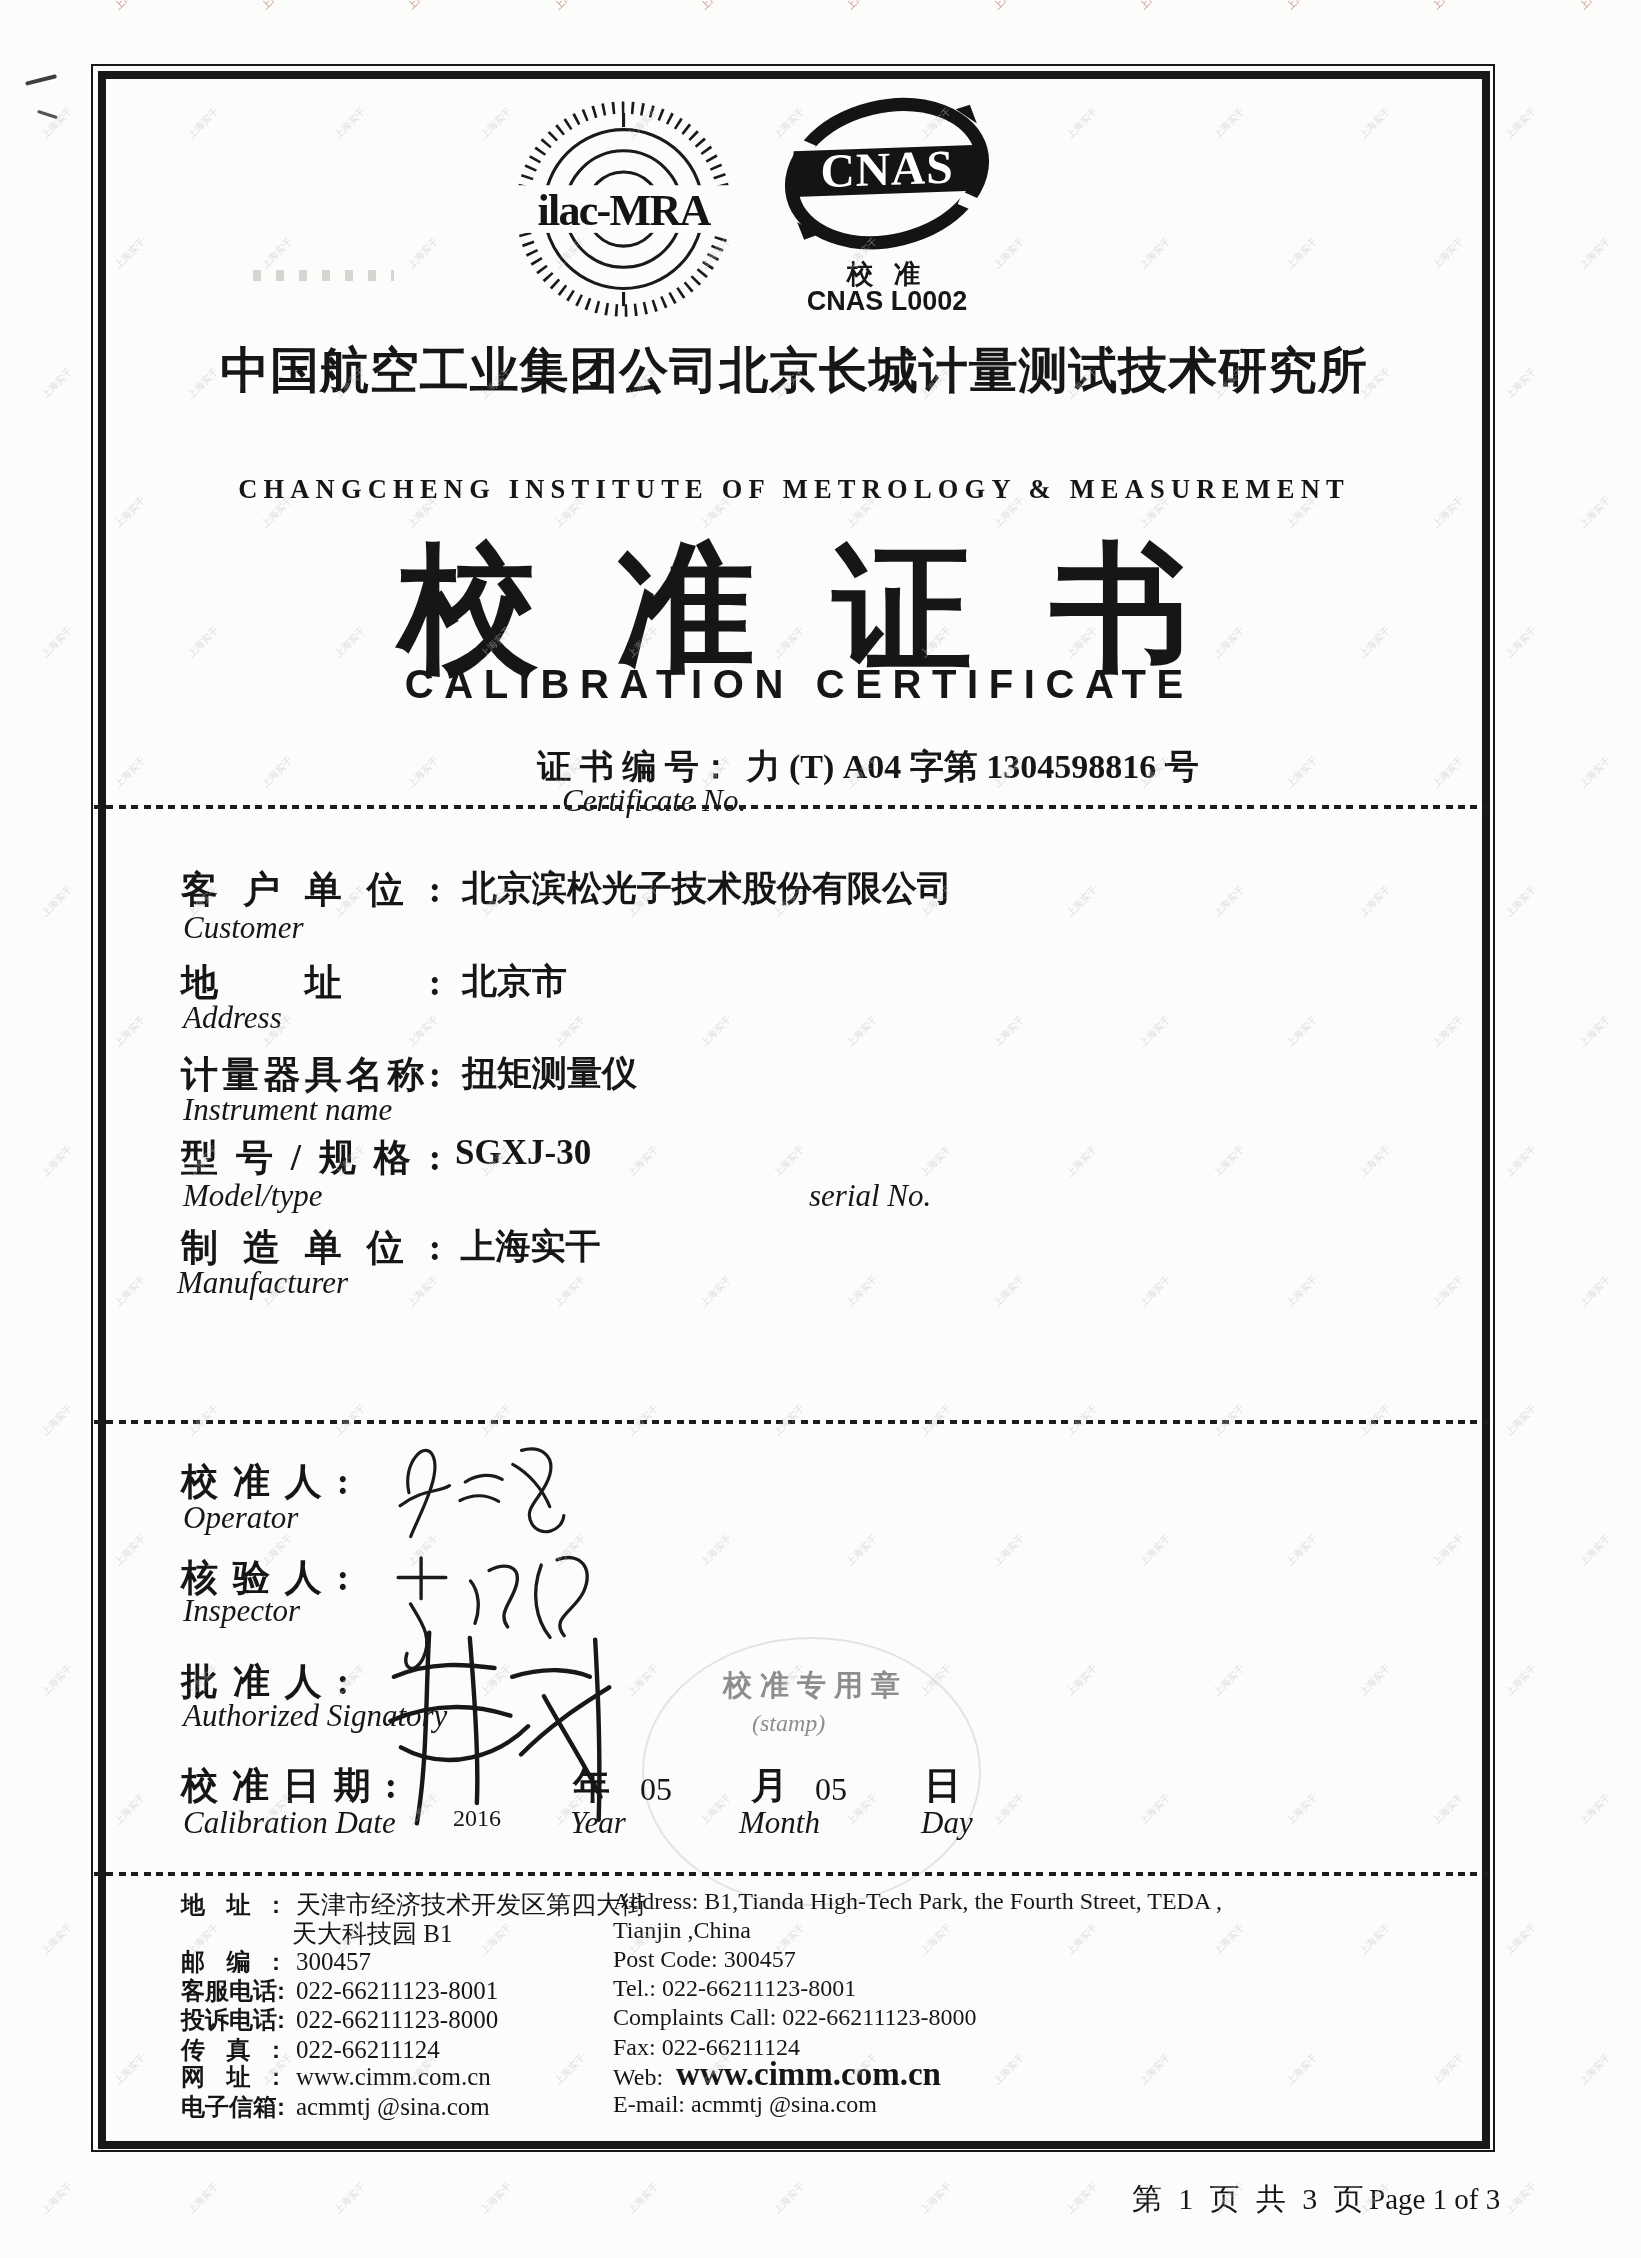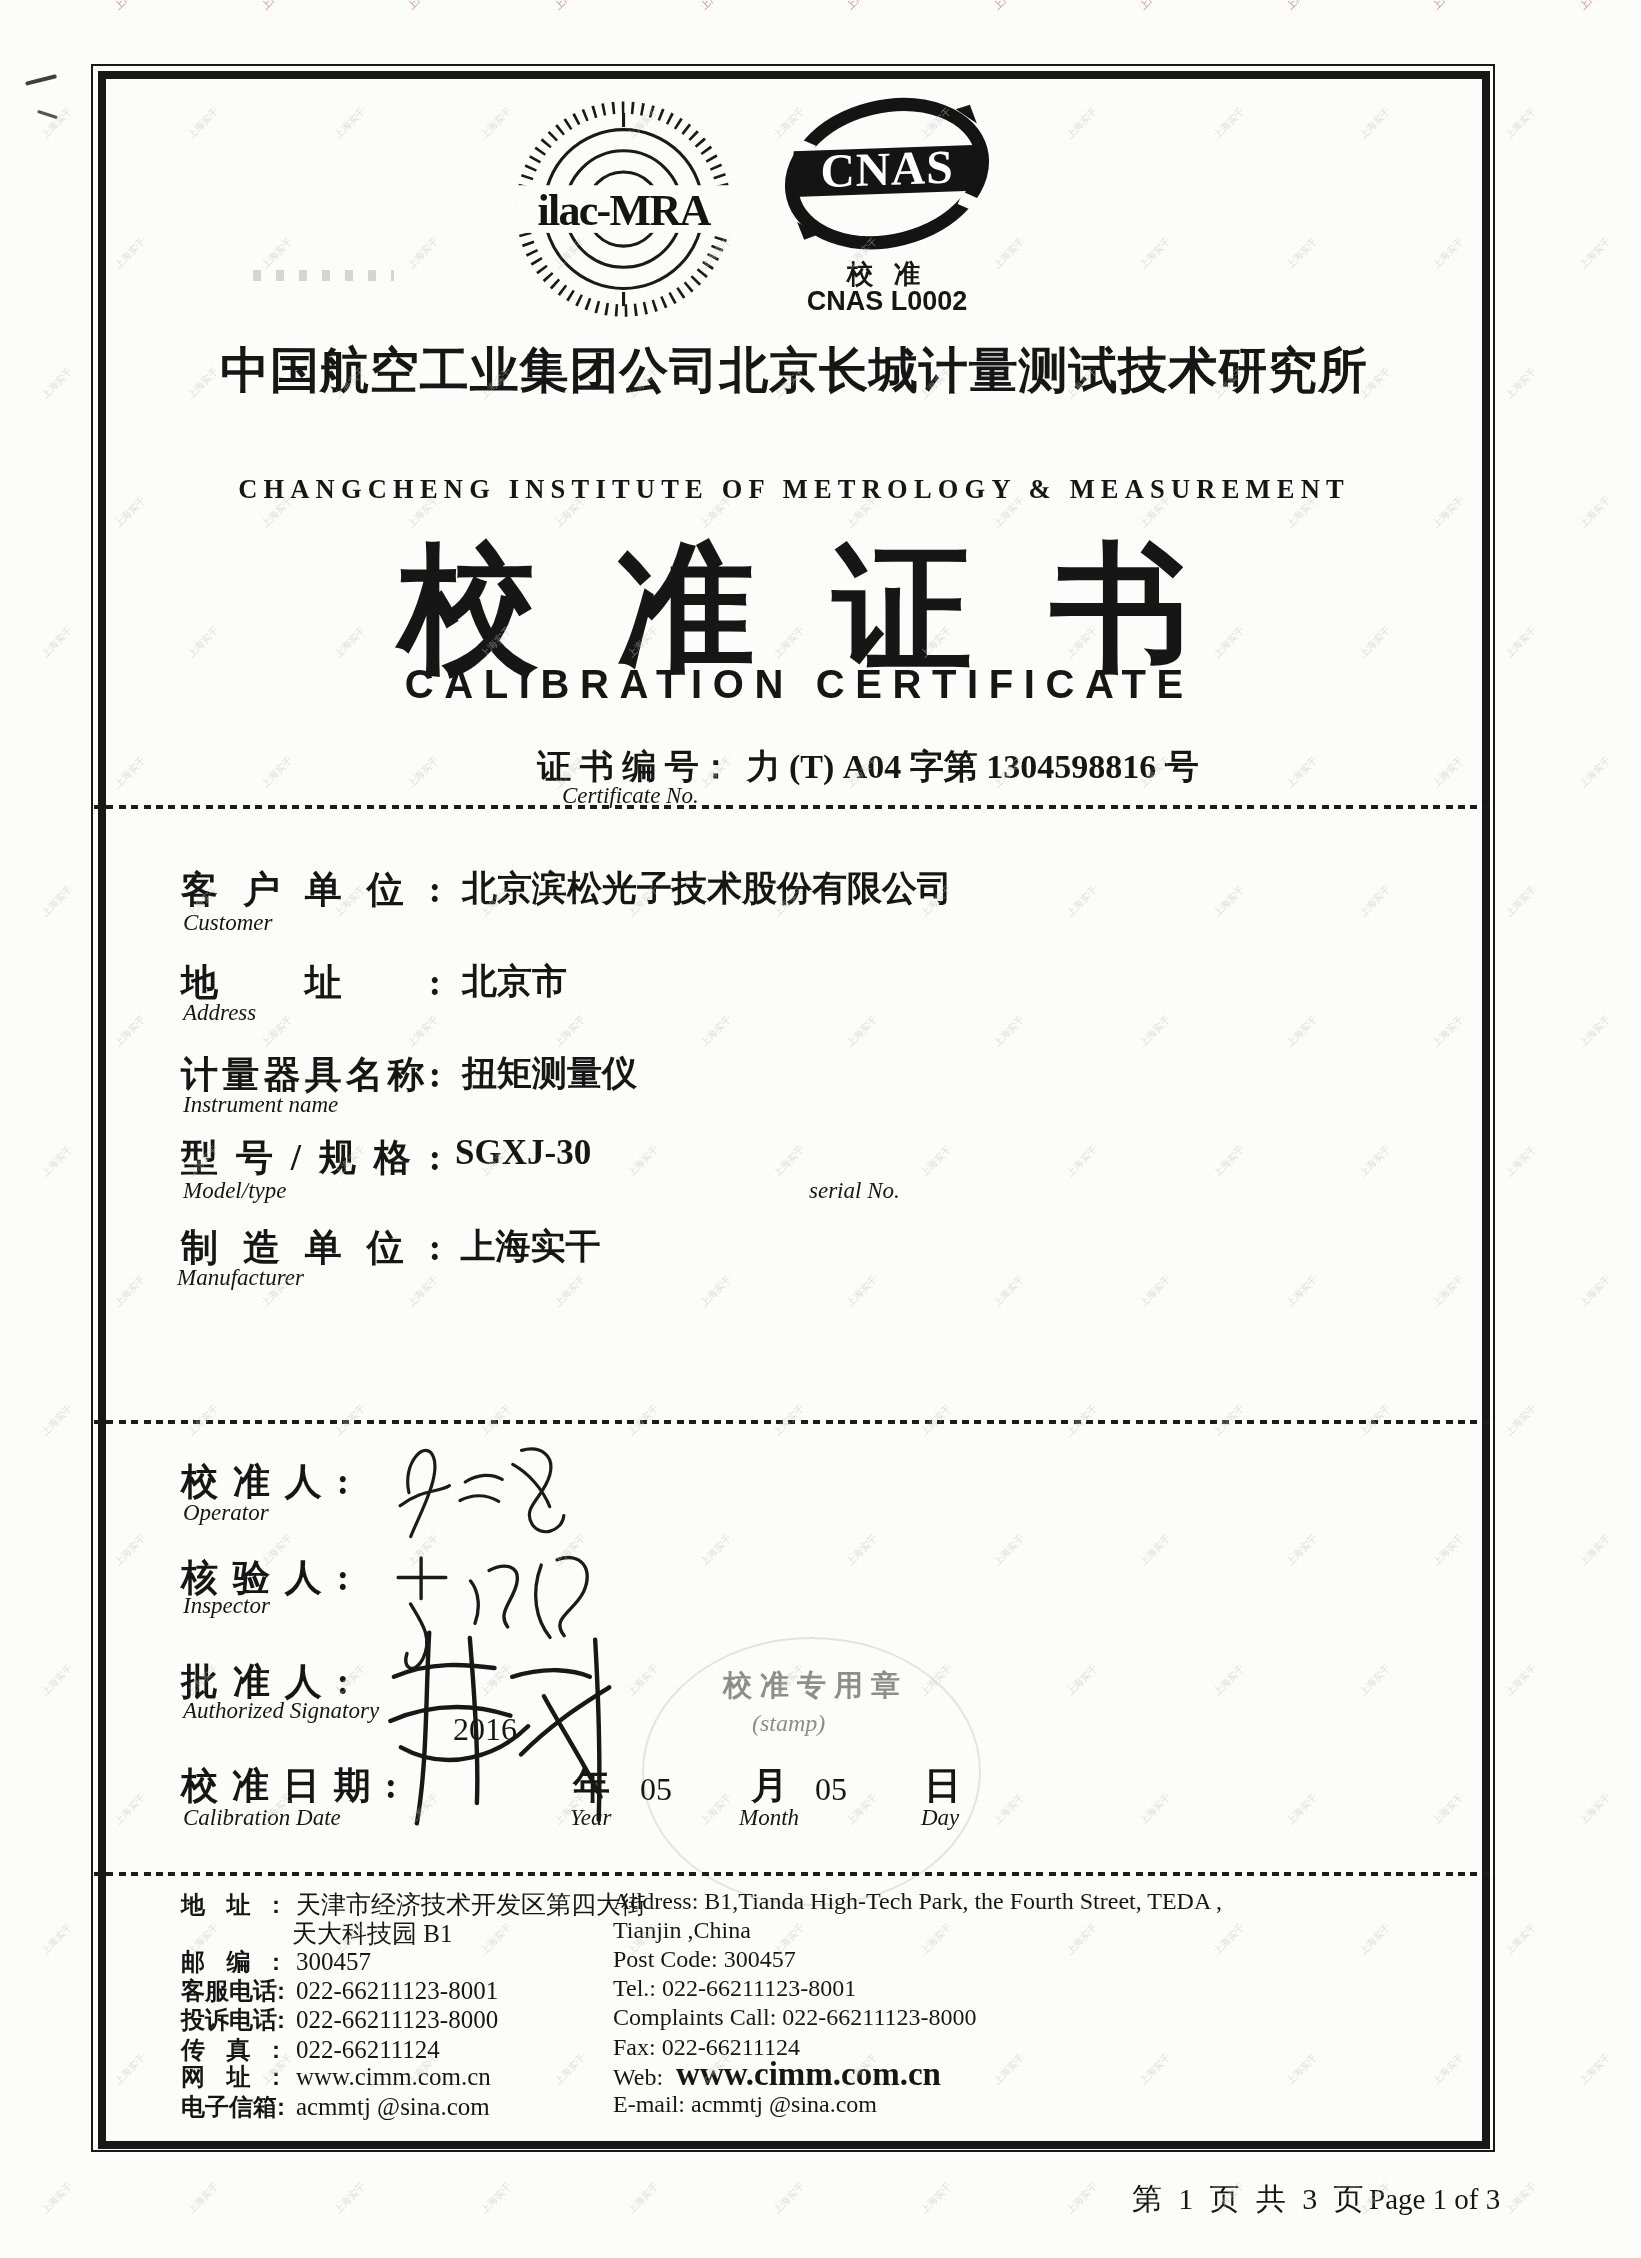--- a/index.html
+++ b/index.html
@@ -13,21 +13,21 @@
                border:8.8px solid #181818;box-sizing:border-box;}
   
   .dash{position:absolute;left:94px;width:1401px;height:4.4px;
         background:repeating-linear-gradient(90deg,#1c1c1c 0 7px,transparent 7px 12.4px);}
   
   .cline{position:absolute;left:91px;width:1406px;text-align:center;white-space:nowrap;}
   
   .jlabel{display:inline-block;text-align:justify;text-align-last:justify;vertical-align:top;}
   .flabel{font-size:37px;font-weight:700;}
   .fvalue{font-size:35px;font-weight:600;}
-  .fsub{font-size:23px;font-style:italic;font-family:"Liberation Serif",serif;text-align:center;}
+  .fsub{font-size:31px;font-style:italic;font-family:"Liberation Serif",serif;text-align:center;}
   .siglabel{font-size:37px;font-weight:700;}
   .dashval{font-weight:700;letter-spacing:-3.5px;font-size:37px;}
   
   .callig{font-size:76px;font-weight:700;color:#b7b6b3;letter-spacing:14px;
           filter:blur(0.4px);opacity:.8;}
   .callig-sub{width:141px;height:10.6px;opacity:.55;
           background:repeating-linear-gradient(90deg,#b5b4b1 0 8px,transparent 8px 23px);}
   
   .wm{position:absolute;font-size:9.7px;transform:rotate(-45deg);opacity:.55;
       font-family:"Liberation Sans",sans-serif;white-space:nowrap;pointer-events:none;}
@@ -182,21 +182,21 @@
     </svg>
 
     <div class="abs" style="left:642px;top:1637px;width:335px;height:265px;border:2.6px solid rgba(150,140,135,.22);border-radius:50%;"></div>
     <div class="abs stamp-txt" style="left:723px;top:1666px;font-size:29px;letter-spacing:8px;font-weight:600;">校准专用章</div>
     <div class="abs stamp-txt" style="left:752px;top:1710px;font-size:24px;font-style:italic;">(stamp)</div>
 
     <div class="abs siglabel" style="left:181px;top:1761px;">
       <span class="jlabel" style="width:216px;">校准日期:</span>
     </div>
     <div class="abs fsub" style="left:183px;top:1805px;">Calibration Date</div>
-    <div class="abs" style="left:453px;top:1711px;font-size:32px;">2016</div>
+    <div class="abs" style="left:453px;top:1805px;font-size:24px;">2016</div>
     <div class="abs" style="left:573px;top:1761px;font-size:37px;font-weight:700;">年</div>
     <div class="abs" style="left:640px;top:1771px;font-size:32px;">05</div>
     <div class="abs" style="left:751px;top:1761px;font-size:37px;font-weight:700;">月</div>
     <div class="abs" style="left:815px;top:1771px;font-size:32px;">05</div>
     <div class="abs" style="left:924px;top:1761px;font-size:37px;font-weight:700;">日</div>
     <div class="abs fsub" style="left:570px;top:1805px;">Year</div>
     <div class="abs fsub" style="left:739px;top:1805px;">Month</div>
     <div class="abs fsub" style="left:921px;top:1805px;">Day</div>
 
     <div class="dash" style="top:1872px;"></div>

